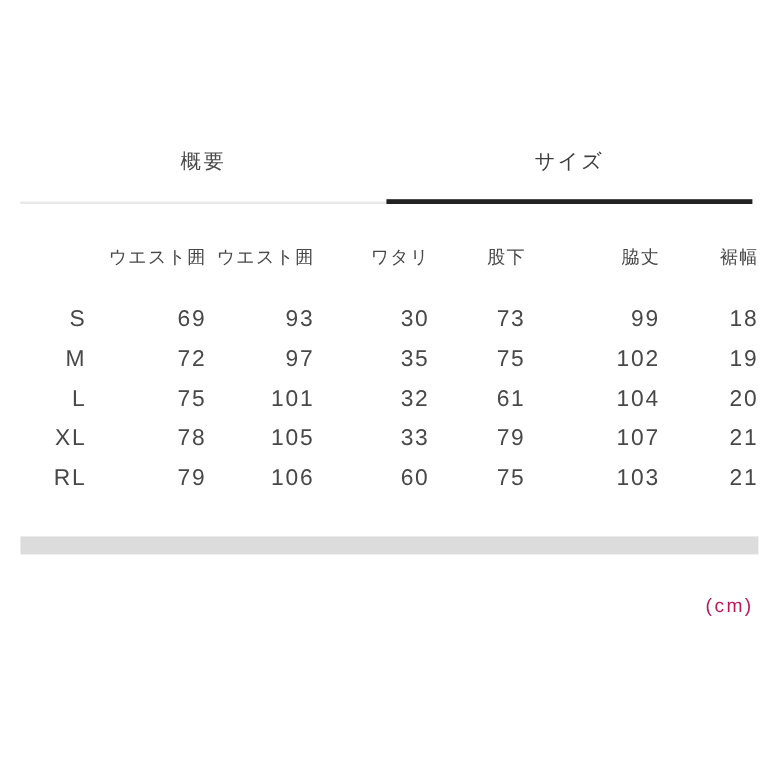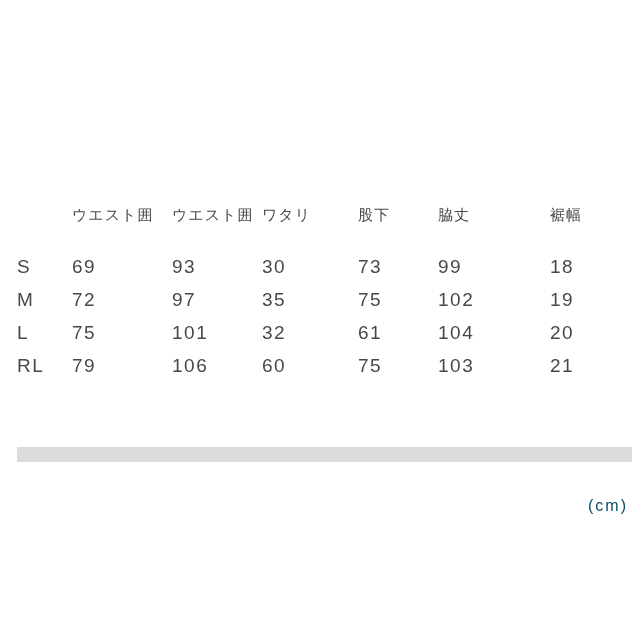--- a/index.html
+++ b/index.html
@@ -44,21 +44,21 @@
   
   table.size-table {
     position: absolute;
     left: 17px; top: 196px;
     width: 615px;
     border-collapse: collapse;
     table-layout: fixed;
   }
   table.size-table th, table.size-table td {
     font-weight: normal;
-    text-align: left;
+    text-align: right;
     padding: 0;
     color: #484848;
     white-space: nowrap;
     overflow: hidden;
   }
   table.size-table thead th {
     height: 44px;
     vertical-align: top;
     padding-top: 10px;
     font-size: 15px;
@@ -80,28 +80,36 @@
     width: 615px; height: 15px;
     background: #dcdcdc;
   }
 
   
   .unit-label {
     position: absolute;
     top: 497px; right: 12px;
     font-size: 16px;
     letter-spacing: 2px;
-    color: #0c4a6e;
+    color: #be185d;
   }
 </style>
 </head>
 <body>
 
 <div class="panel">
 
+  <div class="tab-bar">
+    <div class="tab">
+      <span class="tab-label">概要</span>
+    </div>
+    <div class="tab active">
+      <span class="tab-label">サイズ</span>
+    </div>
+  </div>
 
   <table class="size-table">
     <colgroup>
       <col style="width:55px">
       <col style="width:100px">
       <col style="width:90px">
       <col style="width:96px">
       <col style="width:80px">
       <col style="width:112px">
       <col style="width:82px">
@@ -139,20 +147,29 @@
       <tr>
         <th>L</th>
         <td>75</td>
         <td>101</td>
         <td>32</td>
         <td>61</td>
         <td>104</td>
         <td>20</td>
       </tr>
       <tr>
+        <th>XL</th>
+        <td>78</td>
+        <td>105</td>
+        <td>33</td>
+        <td>79</td>
+        <td>107</td>
+        <td>21</td>
+      </tr>
+      <tr>
         <th>RL</th>
         <td>79</td>
         <td>106</td>
         <td>60</td>
         <td>75</td>
         <td>103</td>
         <td>21</td>
       </tr>
     </tbody>
   </table>

